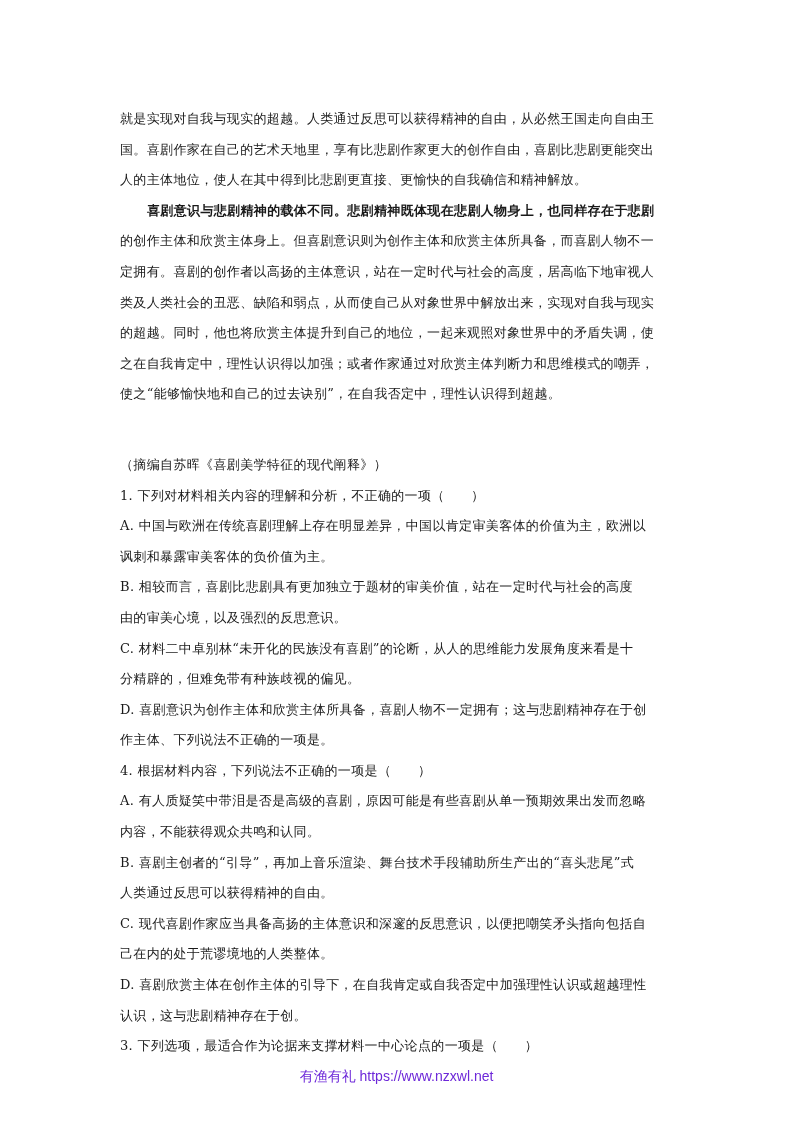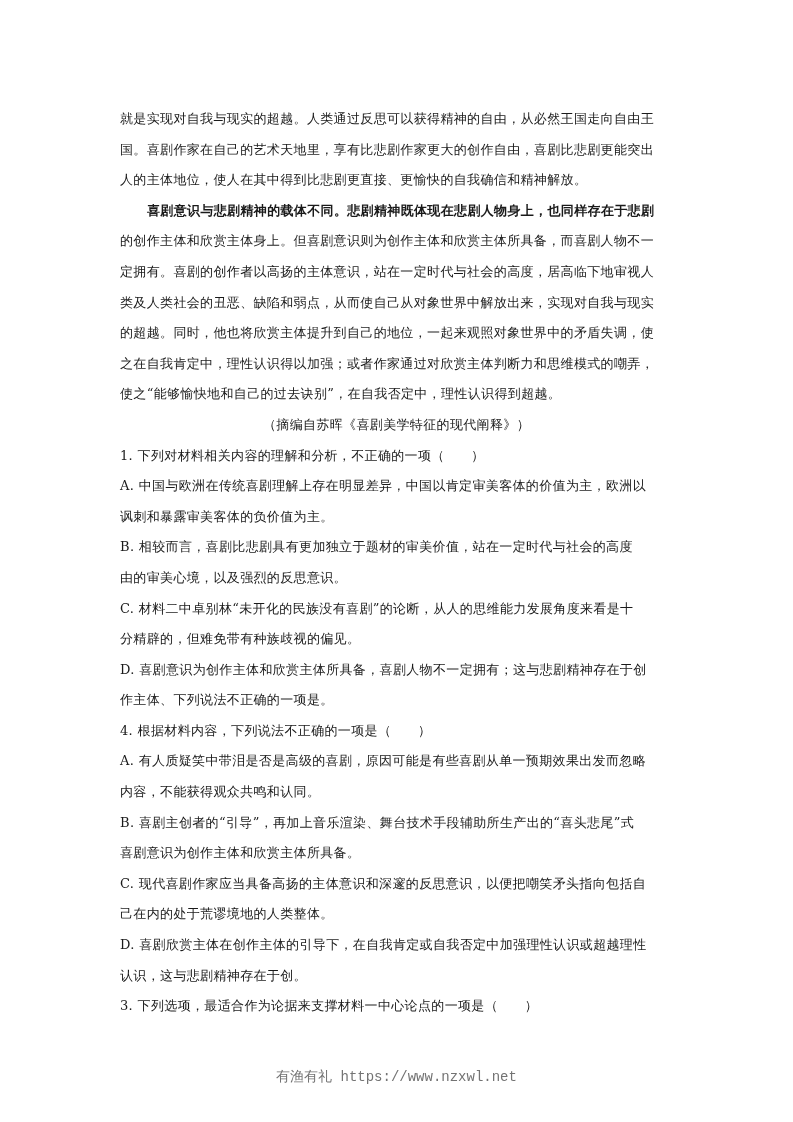--- a/index.html
+++ b/index.html
@@ -26,34 +26,35 @@
       line-height: 30.6px;
       height: 30.6px;
       white-space: nowrap;
       letter-spacing: 0.35px;
     }
     .indent {
       padding-left: 27px;
       font-weight: bold;
     }
     .attribution {
-      text-align: center;
+      text-align: left;
+      margin-top: 40px;
     }
     .q-line {
       letter-spacing: 0.35px;
     }
     .footer {
       position: absolute;
       left: 0;
       width: 793px;
       top: 1068px;
       text-align: center;
-      font-family: Liberation Mono, monospace;
+      font-family: Liberation Sans, sans-serif;
       font-size: 14px;
-      color: #737373;
+      color: #6d28d9;
     }
   </style>
 </head>
 <body>
 
 <div class="page">
   <div>
     <div class="line">就是实现对自我与现实的超越。人类通过反思可以获得精神的自由，从必然王国走向自由王</div>
     <div class="line">国。喜剧作家在自己的艺术天地里，享有比悲剧作家更大的创作自由，喜剧比悲剧更能突出</div>
     <div class="line">人的主体地位，使人在其中得到比悲剧更直接、更愉快的自我确信和精神解放。</div>
@@ -90,21 +91,21 @@
   </div>
 
   <div>
     <div class="line q-line">4. 根据材料内容，下列说法不正确的一项是（　　）</div>
     <div>
       <div class="line q-line">A. 有人质疑笑中带泪是否是高级的喜剧，原因可能是有些喜剧从单一预期效果出发而忽略</div>
       <div class="line q-line">内容，不能获得观众共鸣和认同。</div>
     </div>
     <div>
       <div class="line q-line">B. 喜剧主创者的“引导”，再加上音乐渲染、舞台技术手段辅助所生产出的“喜头悲尾”式</div>
-      <div class="line q-line">喜剧意识为创作主体和欣赏主体所具备。</div>
+      <div class="line q-line">人类通过反思可以获得精神的自由。</div>
     </div>
     <div>
       <div class="line q-line">C. 现代喜剧作家应当具备高扬的主体意识和深邃的反思意识，以便把嘲笑矛头指向包括自</div>
       <div class="line q-line">己在内的处于荒谬境地的人类整体。</div>
     </div>
     <div>
       <div class="line q-line">D. 喜剧欣赏主体在创作主体的引导下，在自我肯定或自我否定中加强理性认识或超越理性</div>
       <div class="line q-line">认识，这与悲剧精神存在于创。</div>
     </div>
   </div>

